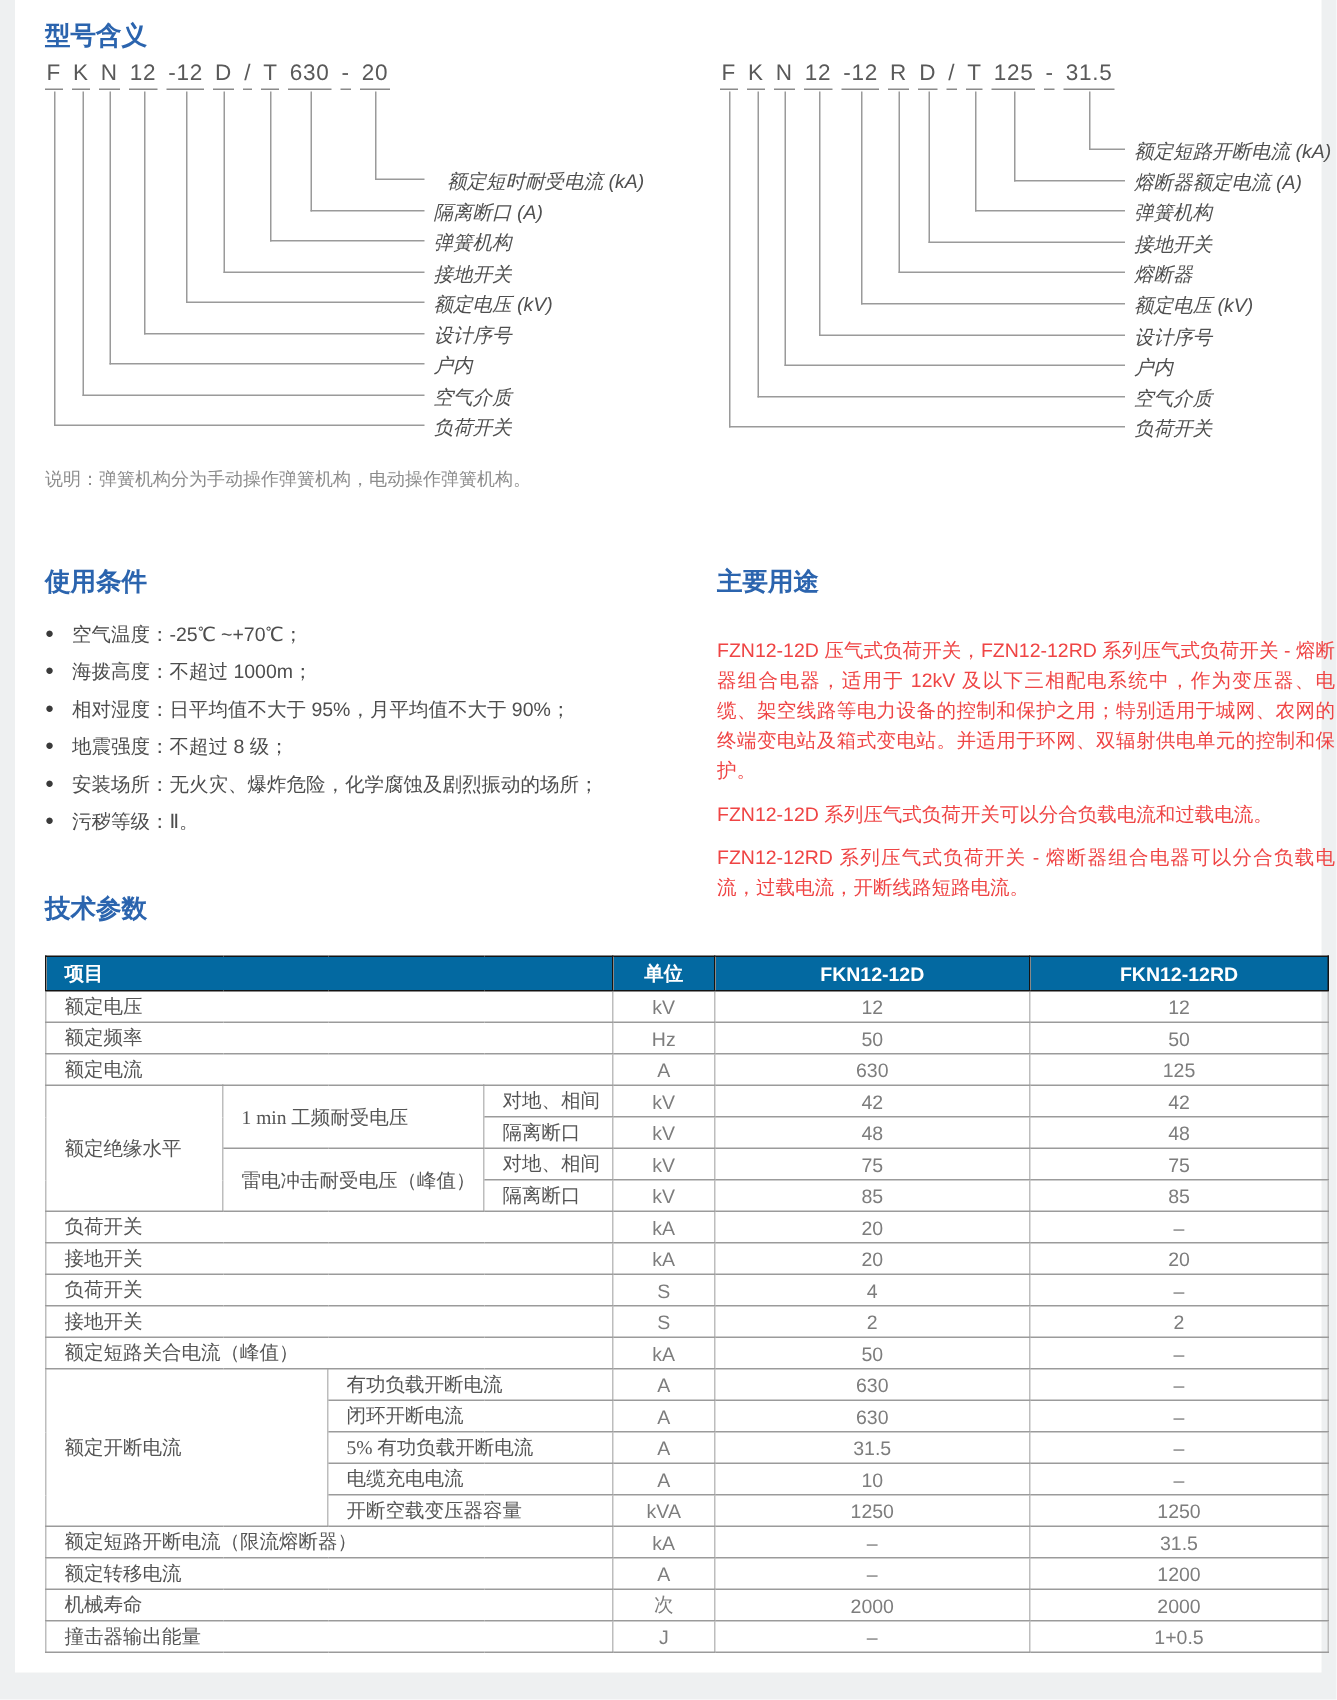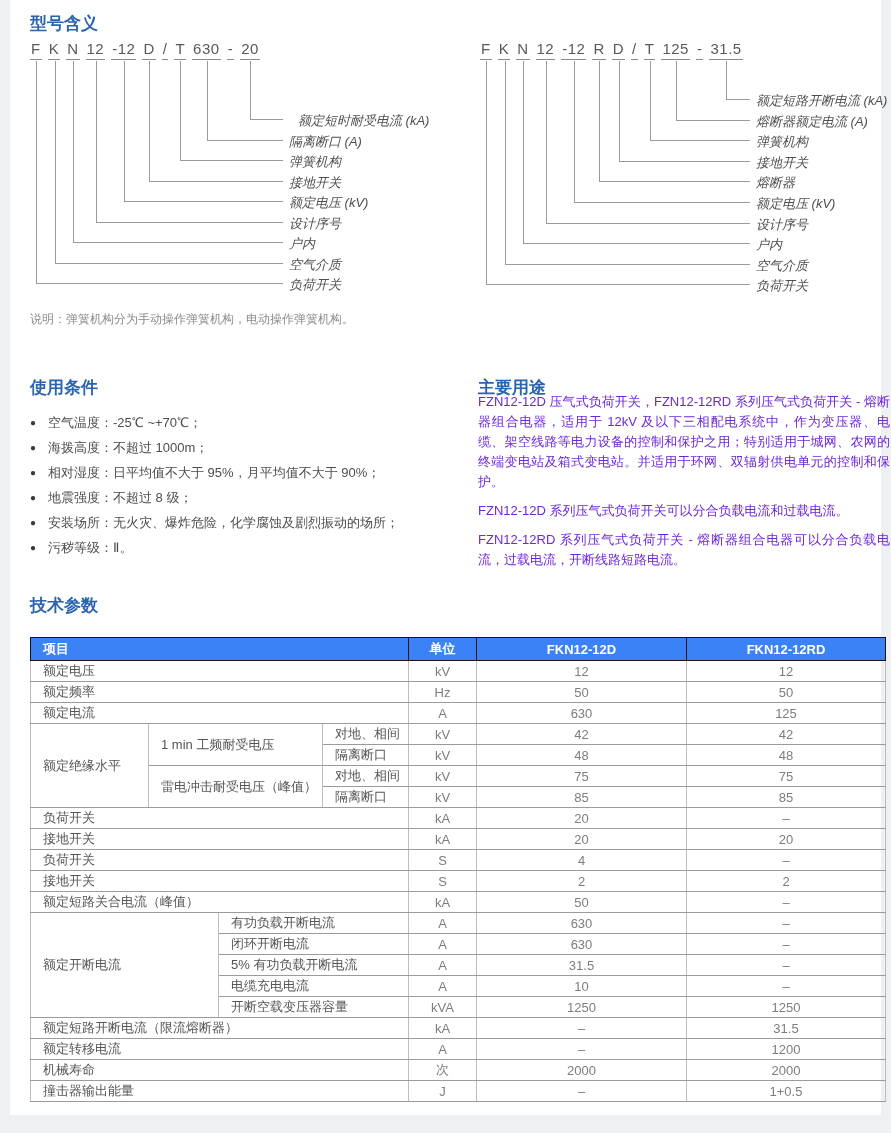--- a/index.html
+++ b/index.html
@@ -52,47 +52,47 @@
   .cond-list {
     position: absolute; left: 20px; top: 410px; width: 430px;
     margin: 0; padding: 0; list-style: none;
     font-size: 13px; color: #4d4d4d;
   }
   .cond-list li { position: relative; padding-left: 18px; line-height: 25px; white-space: nowrap; }
   .bullet { position: absolute; left: 0; top: 0; font-size: 10px; color: #3a3a3a; }
 
   
   .uses-text {
-    position: absolute; left: 468px; top: 392px; width: 412px;
-    font-size: 13px; color: #6d28d9;
+    position: absolute; left: 468px; top: 424px; width: 412px;
+    font-size: 13px; color: #ef4444;
   }
   .uses-text p { margin: 0 0 9px 0; line-height: 20px; text-align: justify; }
 
   
   .params-table {
     position: absolute; left: 20px; top: 637px; width: 855px;
     border-collapse: collapse; table-layout: fixed;
     font-size: 13px; color: #555555;
     border: 1px solid #9b9b9b;
   }
   .params-table th {
-    background: #3b82f6; color: #ffffff;
+    background: #0369a1; color: #ffffff;
     font-weight: bold; font-size: 13px;
     height: 22px; padding: 2px 2px;
     border: 1px solid #141414; border-left: 1px solid #6f6f6f;
     text-align: center; overflow: hidden;
   }
   .params-table th.first { text-align: left; padding-left: 12px; border-left: 1px solid #141414; }
   .params-table td {
     height: 21px; padding: 1px 8px;
     border-top: 1px solid #9b9b9b; border-bottom: 1px solid #9b9b9b;
     border-left: 1px solid #bdbdbd; border-right: 1px solid #bdbdbd;
     overflow: hidden; white-space: nowrap;
   }
-  .params-table td.l { text-align: left; color: #555555; padding-left: 12px; }
+  .params-table td.l { text-align: left; color: #555555; padding-left: 12px; font-family: Liberation Serif, serif; }
   .params-table td.c { text-align: center; color: #7d7d7d; }
 </style>
 </head>
 <body>
 
 <div class="content">
 
   <h2 class="sec" id="title-model">型号含义</h2>
 
   <div class="diagram" id="diagram-left">

